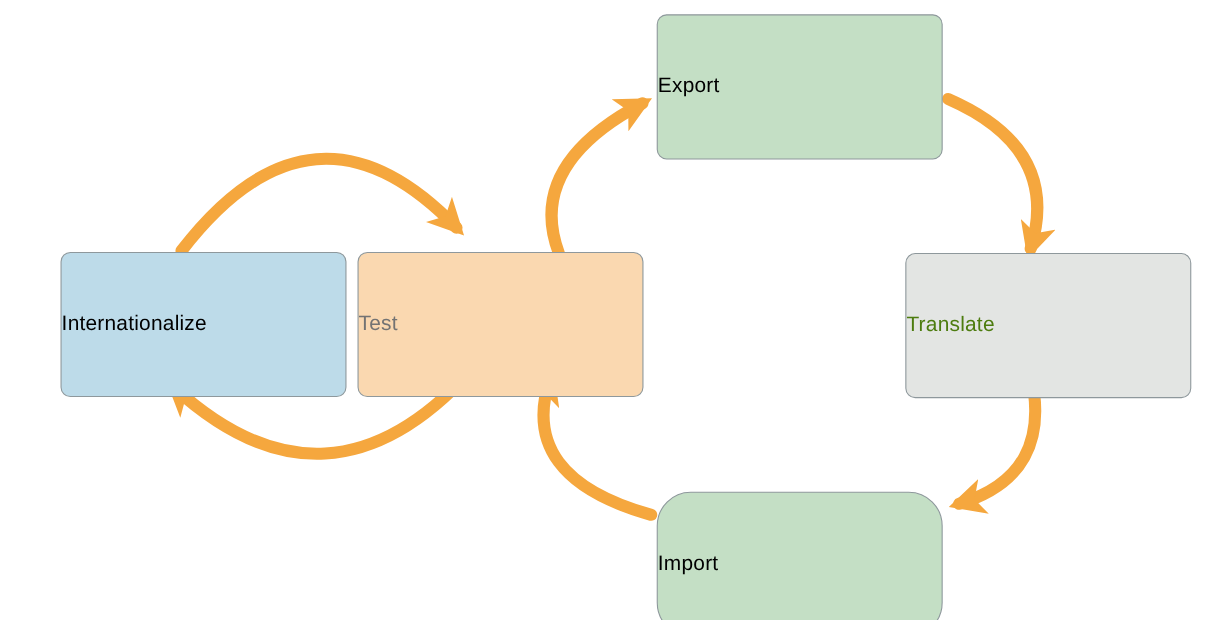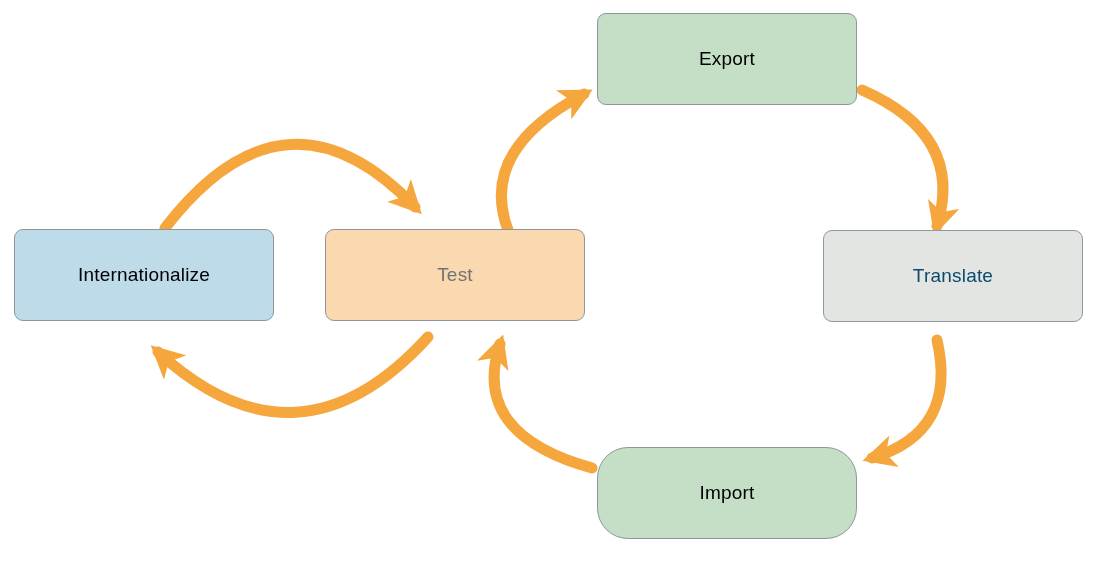--- a/index.html
+++ b/index.html
@@ -23,26 +23,25 @@
   }
   .arrow {
     fill: none;
     stroke-width: 11;
     stroke-linecap: round;
   }
   .node {
     position: absolute;
     z-index: 2;
     width: 260px;
-    height: 92px;
+    height: 132px;
     border: 1px solid #8e989c;
     border-radius: 9px;
     display: flex;
     align-items: center;
-    justify-content: center;
     box-sizing: border-box;
   }
   .node-label {
     font-size: 19px;
     color: #000000;
     letter-spacing: 0.2px;
   }
   #node-internationalize { left: 14px;  top: 229px; }
   #node-test            { left: 325px; top: 229px; }
   #node-export          { left: 597px; top: 13px;  }
@@ -67,33 +66,33 @@
 
     <path class="arrow" d="M 508 230 Q 478 150 584 94" marker-end="url(#ah)" stroke="#f5a73e"></path>
 
     <path class="arrow" d="M 862 90 Q 965 135 937 226" marker-end="url(#ah)" stroke="#f5a73e"></path>
 
     <path class="arrow" d="M 937 340 Q 958 432 872 458" marker-end="url(#ah)" stroke="#f5a73e"></path>
 
     <path class="arrow" d="M 592 468 Q 470 434 500 344" marker-end="url(#ah)" stroke="#f5a73e"></path>
   </svg>
 
-  <div class="node" id="node-internationalize" style="background-color: rgb(189, 219, 233);">
+  <div class="node" id="node-internationalize" style="background-color: rgb(189, 219, 233); margin-left: 41px;">
     <span class="node-label" style="color: rgb(0, 0, 0);">Internationalize</span>
   </div>
 
   <div class="node" id="node-test" style="background-color: rgb(250, 216, 176);">
     <span class="node-label" style="color: #737373;">Test</span>
   </div>
 
   <div class="node" id="node-export" style="background-color: rgb(196, 223, 197);">
     <span class="node-label" style="color: rgb(0, 0, 0);">Export</span>
   </div>
 
   <div class="node" id="node-translate" style="background-color: rgb(227, 229, 227);">
-    <span class="node-label" style="color: #0c4a6e;">Translate</span>
+    <span class="node-label" style="color: #4d7c0f;">Translate</span>
   </div>
 
   <div class="node" id="node-import" style="background-color: rgb(196, 223, 197);">
     <span class="node-label" style="color: rgb(0, 0, 0);">Import</span>
   </div>
 
 </div>
 
 </body></html>

